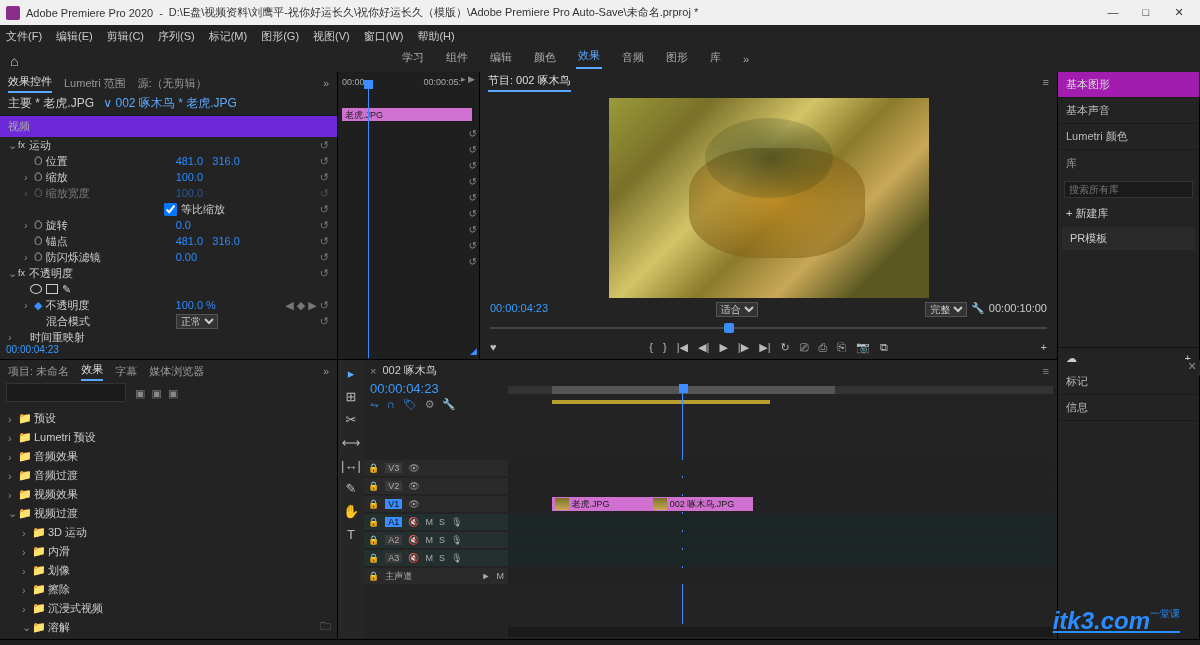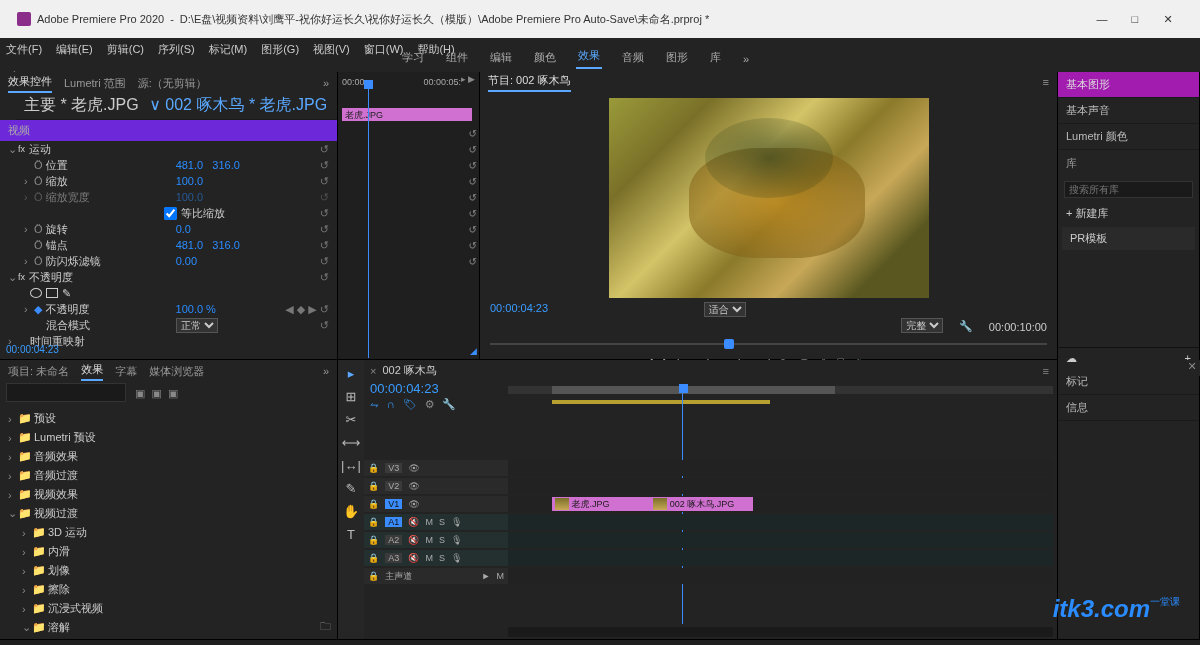--- a/index.html
+++ b/index.html
@@ -1,17 +1,17 @@
 <!DOCTYPE html>
 <html><head>
 <meta charset="utf-8">
 <style>
 * { margin: 0; padding: 0; box-sizing: border-box; font-family: "Microsoft YaHei", sans-serif; }
 body { background: #1e1e1e; color: #cccccc; font-size: 11px; width: 1200px; height: 645px; overflow: hidden; position: relative; }
-.titlebar { background: #f0f0f0; color: #333; height: 38px; display: flex; align-items: center; padding: 0 17px; justify-content: space-between; }
+.titlebar { background: #f0f0f0; color: #333; height: 25px; display: flex; align-items: center; padding: 0 6px; justify-content: space-between; }
 .titlebar .left { display: flex; align-items: center; gap: 6px; }
 .titlebar .pr-icon { width: 14px; height: 14px; background: #8a2e8a; display: inline-block; border-radius: 2px; }
 .titlebar .ctrls span { display:inline-block; width: 30px; text-align: center; cursor: pointer; }
 .menubar { background: #232323; height: 22px; display: flex; align-items: center; padding: 0 6px; gap: 14px; color: #ccc; font-size: 11px; }
 .menubar span { cursor: pointer; }
 .home-row { background: #232323; height: 28px; display: flex; align-items: center; padding: 0 10px; border-bottom: 1px solid #111; }
 .home-row .home-icon { font-size: 14px; color: #ccc; }
 .workspaces { position: absolute; left: 400px; top: 41px; height: 28px; display: flex; align-items: flex-end; gap: 18px; }
 .workspaces span { color: #aaa; cursor: pointer; padding: 4px 2px; }
 .workspaces .active { color: #5aa8ff; border-bottom: 2px solid #5aa8ff; }
@@ -19,21 +19,21 @@
 
 
 .panel { background: #232323; border-right: 1px solid #000; border-bottom: 1px solid #000; position: absolute; }
 .panel-tabs { display: flex; gap: 12px; padding: 4px 8px 2px; height: 20px; align-items: center; color: #999; }
 .panel-tabs span { cursor: pointer; }
 .panel-tabs .active { color: #ddd; border-bottom: 2px solid #5aa8ff; padding-bottom: 2px; }
 .panel-tabs .menu { margin-left: auto; }
 
 
 #effctrl { left: 0; top: 72px; width: 338px; height: 288px; }
-#effctrl .header-row { padding: 3px 8px; color: #5aa8ff; font-size: 16px; border-bottom: 1px solid #191919; margin-left: 16px; }
+#effctrl .header-row { padding: 3px 8px; color: #5aa8ff; font-size: 12px; border-bottom: 1px solid #191919; }
 #effctrl .header-row .white { color: #ccc; margin-right: 6px; }
 .props { overflow: hidden; }
 .props .cat { padding: 3px 8px; color: #aaa; background: #6d28d9; }
 .props .row { display: flex; align-items: center; padding: 2px 8px; height: 16px; }
 .props .row .expand { width: 10px; color: #888; }
 .props .row .fx { color: #ccc; margin-right: 4px; font-size: 9px; }
 .props .row .label { flex: 0 0 130px; color: #ccc; }
 .props .row .val { color: #2a8cff; }
 .props .row .check { margin-right: 4px; }
 .props .row .kf-icons { margin-left: auto; color: #777; }
@@ -52,21 +52,21 @@
 #effctrl-tl .clipbar { background: #d070d0; color: #222; font-size: 9px; padding: 1px 3px; height: 13px; width: 130px; margin-left: 4px; }
 #effctrl-tl .curve { position: absolute; right: 2px; font-size: 10px; color: #888; }
 
 
 #program { left: 480px; top: 72px; width: 578px; height: 288px; }
 #program .tabs2 { padding: 3px 8px; }
 #program .viewer { width: 320px; height: 200px; margin: 6px auto 2px; background: linear-gradient(135deg, #9a9a3a 0%, #7a7028 20%, #d4c468 40%, #8a7a2a 55%, #c8a858 70%, #5a5820 85%); position: relative; overflow: hidden; }
 #program .viewer::before { content: ''; position: absolute; left: 25%; top: 25%; width: 55%; height: 55%; background: radial-gradient(ellipse, rgba(200,140,30,0.7), rgba(100,80,20,0.5)); border-radius: 40%; }
 #program .viewer::after { content: ''; position: absolute; left: 30%; top: 10%; width: 40%; height: 40%; background: radial-gradient(ellipse, rgba(30,50,20,0.6), transparent); border-radius: 50%; }
 #program .mon-footer { display: flex; justify-content: space-between; padding: 2px 10px; color: #3a9cff; }
-#program .mon-footer .right { color: #ccc; display:flex; align-items:flex-end; gap:16px;margin-top:16px; }
+#program .mon-footer .right { color: #ccc; display:flex; align-items:flex-start; gap:4px; }
 #program .mon-footer select { background: #333; border: 1px solid #555; color: #ccc; font-size: 10px; }
 #program .scrub { height: 14px; position: relative; margin: 2px 10px; }
 #program .scrub::before { content:''; position:absolute; left:0; right:0; top:6px; height:2px; background:#444; }
 #program .scrub .ph { position: absolute; left: 42%; top: 2px; width: 10px; height: 10px; background: #3a8cff; border-radius: 2px; }
 #program .transport { display: flex; justify-content: center; gap: 10px; padding: 4px; color: #bbb; font-size: 11px; }
 #program .transport span { cursor: pointer; }
 #program .transport .plus { margin-left: auto; margin-right: 6px; }
 #program .transport .marker { margin-right: auto; margin-left: 6px; }
 
 
@@ -115,21 +115,21 @@
 #timeline .trk .head .tag.on { background:#3a8cff; color:#111; }
 #timeline .trk .lane { flex: 1; background: #222; position: relative; }
 #timeline .trk.audio .head { background: #243030; }
 #timeline .trk.audio .lane { background: #1d2626; }
 #timeline .trk .clip { position: absolute; top: 1px; bottom: 1px; background: #d070d0; color: #1a1a1a; font-size: 9px; padding: 0 3px; display: flex; align-items: center; }
 #timeline .trk .clip .thumb { width: 14px; height: 12px; background: linear-gradient(#7a7028,#c8a858); margin-right: 3px; }
 #timeline .trk.master .head { width: 144px; background: #2a2a2a; }
 #timeline .scrolls { position:absolute; bottom:2px; left:170px; right:4px; height:10px; background:#1a1a1a; }
 
 .tc-bottom { position:absolute; left:6px; top:344px; color:#3a9cff; font-size:10px;}
-.logo { position: absolute; right: 20px; bottom: 22px; font-size: 24px; font-weight: bold; color: #2a8cff; font-style: italic; }
+.logo { position: absolute; right: 20px; bottom: 10px; font-size: 24px; font-weight: bold; color: #2a8cff; font-style: italic; text-decoration: underline; }
 .logo .suffix { font-size: 10px; color: #2a8cff; font-weight: normal; font-style: normal; vertical-align: top;}
 .xmark { position:absolute; right:0; top:360px; width:16px; height:16px; color:#888; background:#232323; text-align:center;}
 .blue-caret { position:absolute; left:470px; top:346px; color:#3a8cff; font-size:9px;}
 </style>
 </head>
 <body>
 
 <div class="titlebar">
   <div class="left">
     <span class="pr-icon"></span>

